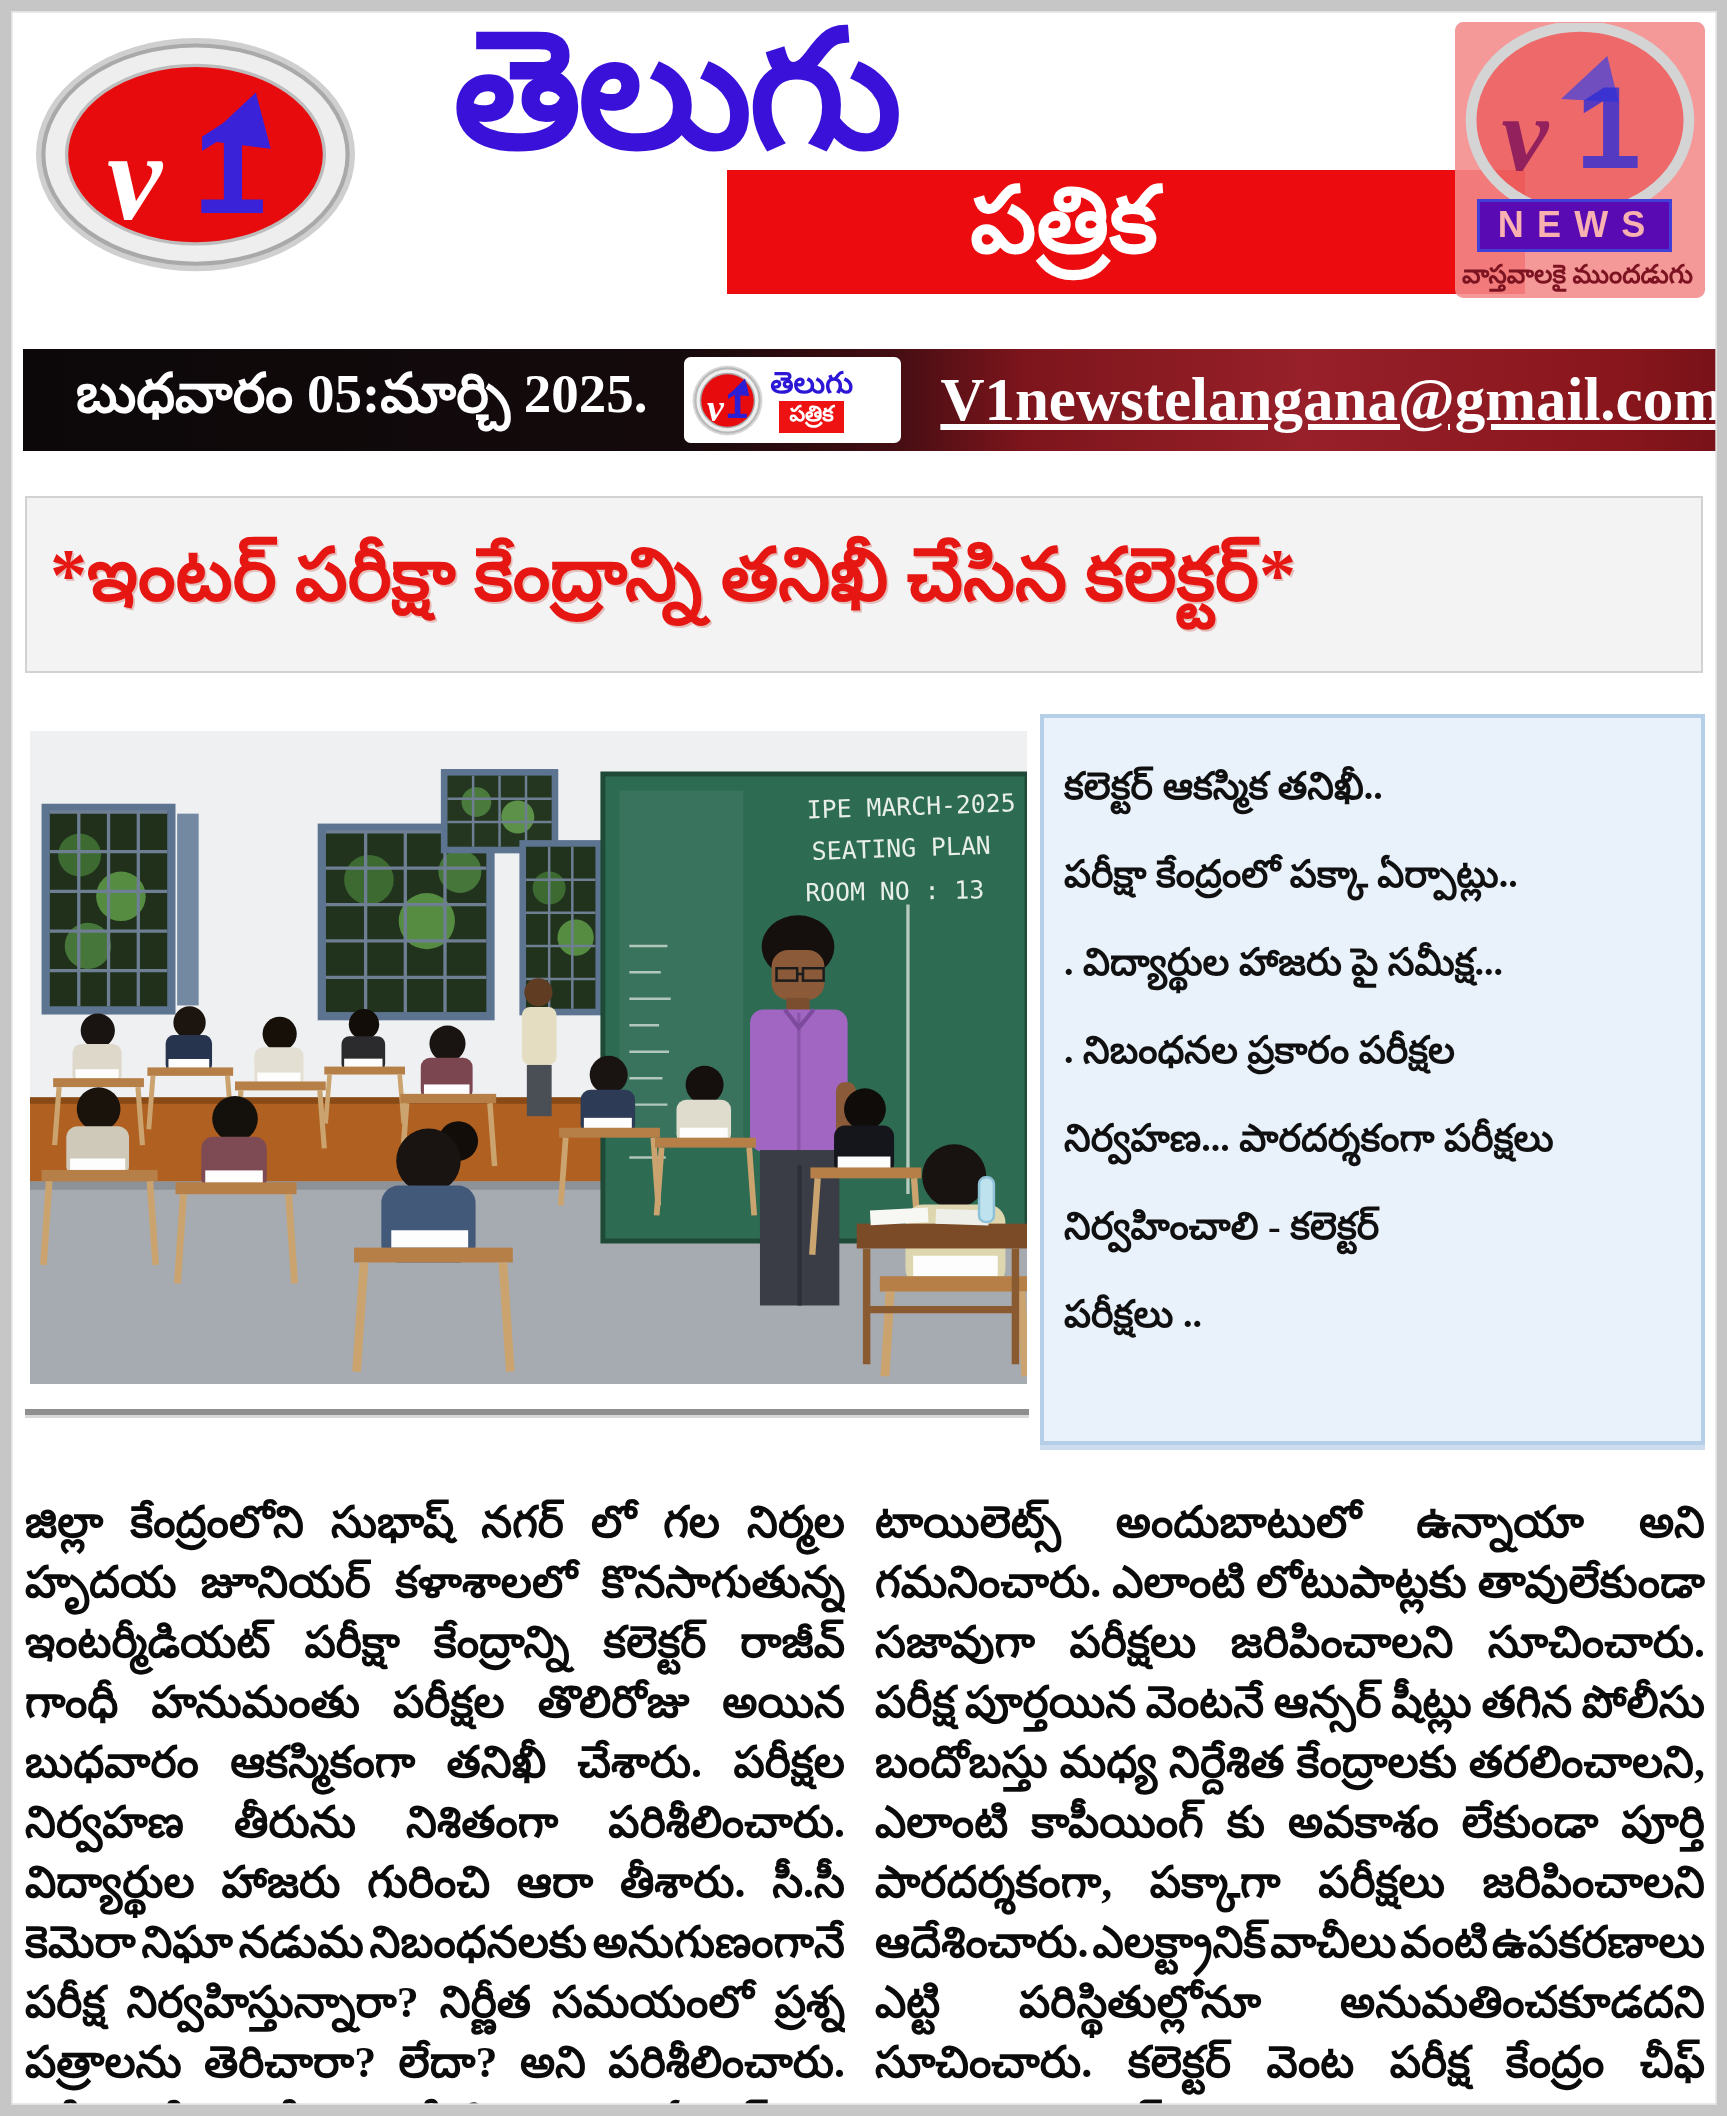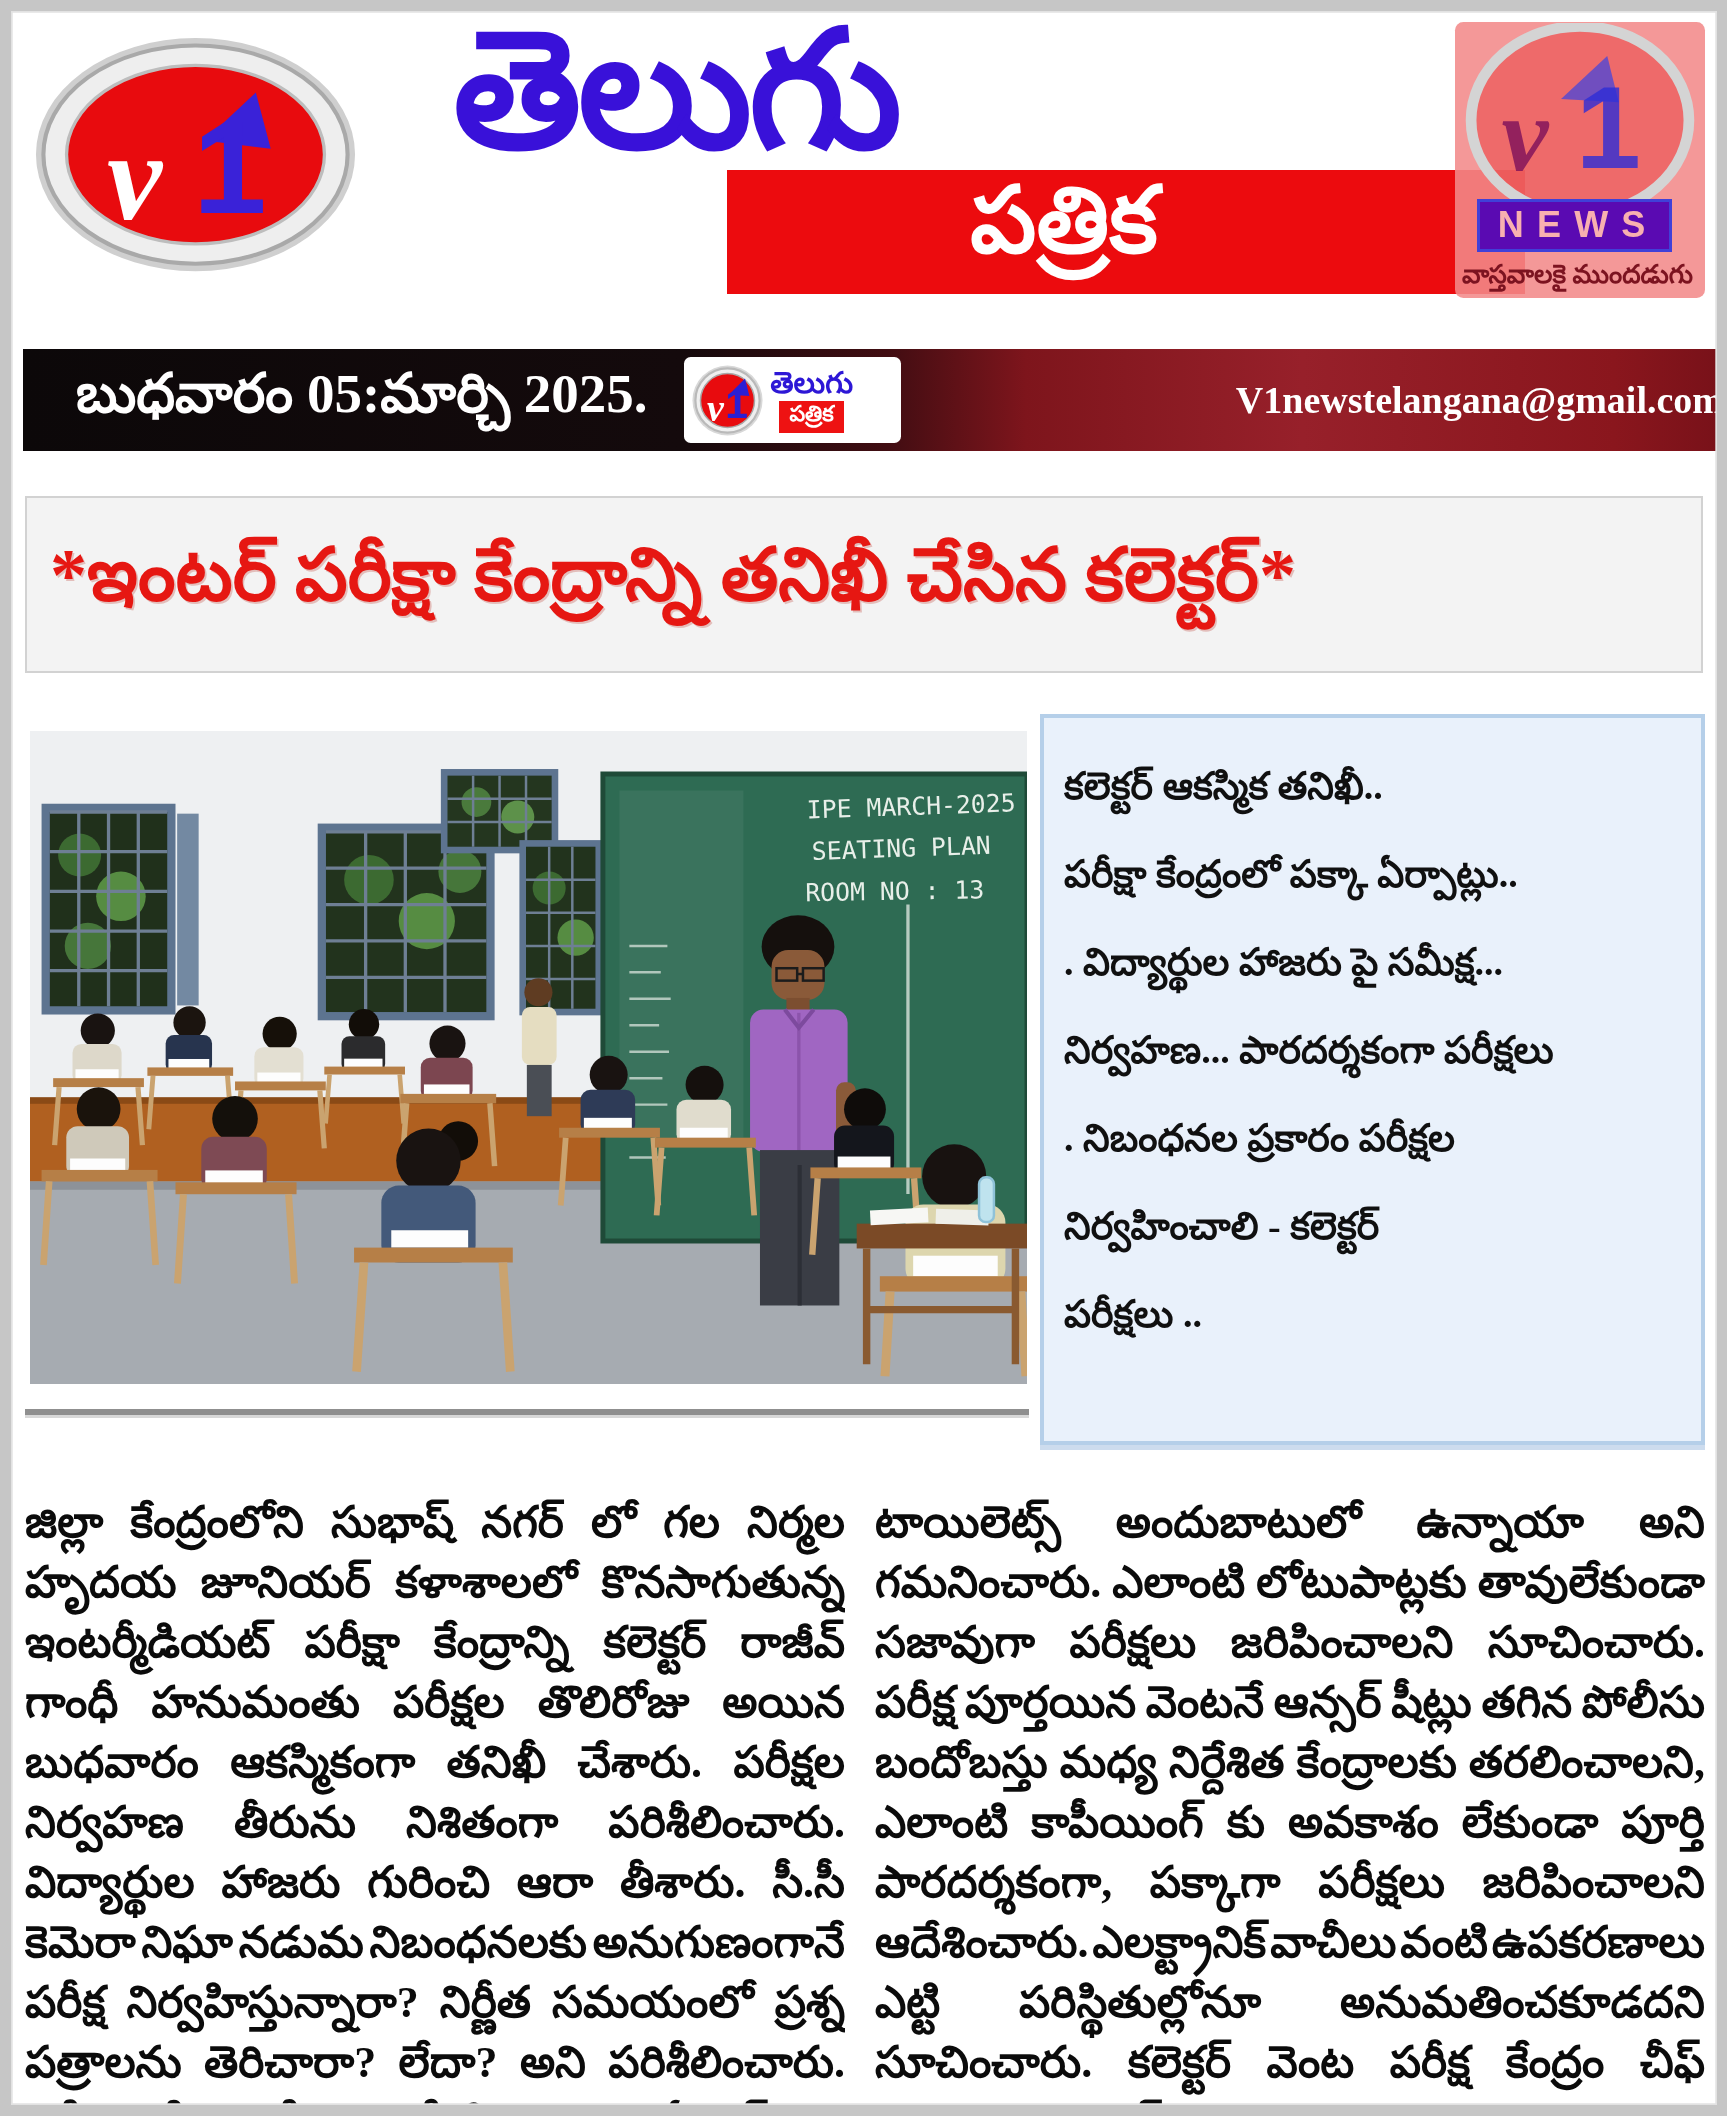--- a/index.html
+++ b/index.html
@@ -32,22 +32,22 @@
             z-index:4;padding-left:48px;}
   .date-text{position:absolute;left:53px;top:50%;transform:translateY(-50%);font-size:55px;
              color:#ffffff;font-weight:bold;white-space:nowrap;}
   .mini-logo{position:absolute;left:661px;top:8.3px;width:217px;height:86px;background:#ffffff;
              border-radius:6.6px;display:flex;align-items:center;gap:6.6px;padding:3.3px 6.6px;box-sizing:border-box;}
   .mini-circle{width:73px;height:73px;flex:0 0 auto;}
   .mini-txt{display:flex;flex-direction:column;align-items:center;}
   .mini-title{color:#2d17d6;font-size:30px;font-weight:bold;line-height:1.05;}
   .mini-sub{background:#ee1212;color:#ffffff;font-size:22px;font-weight:bold;padding:0.8px 10px;
             margin-top:1.7px;text-align:center;}
-  .email-text{position:absolute;right:28px;top:50%;transform:translateY(-50%);font-size:38px;
-              color:#ffffff;font-weight:bold;white-space:nowrap;}
+  .email-text{position:absolute;right:28px;top:50%;transform:translateY(-50%);font-size:61px;
+              color:#ffffff;font-weight:bold;white-space:nowrap;text-decoration:underline;}
 
   
   .headline-box{left:25px;top:496px;width:1678px;height:177px;background:#f3f3f3;
                 border:2.5px solid #d2d2d2;box-sizing:border-box;display:flex;align-items:center;}
   .headline{margin:0 8px 0 23px;font-size:74px;font-weight:800;color:#e61712;white-space:nowrap;
             text-shadow:1.7px 1.7px 0 rgba(180,30,20,0.25);}
 
   
   .photo{left:30px;top:731px;width:997px;height:653px;margin:0;}
   .photo svg{display:block;width:100%;height:100%;}
@@ -308,22 +308,22 @@
         <rect x="1096" y="578" width="64" height="18" fill="#efefe9" transform="rotate(2 1096 578)"></rect>
         <rect x="1148" y="540" width="18" height="54" rx="8" fill="#bfe3ee" stroke="#8fc2d8" stroke-width="3"></rect>
       </g>
     </svg>
   </figure>
 
   <aside class="abs highlights">
       <div class="hl-line">కలెక్టర్ ఆకస్మిక తనిఖీ..</div>
       <div class="hl-line">పరీక్షా కేంద్రంలో పక్కా ఏర్పాట్లు..</div>
       <div class="hl-line">. విద్యార్థుల హాజరు పై సమీక్ష...</div>
+      <div class="hl-line">. నిబంధనల ప్రకారం పరీక్షల</div>
       <div class="hl-line">నిర్వహణ... పారదర్శకంగా పరీక్షలు</div>
-      <div class="hl-line">. నిబంధనల ప్రకారం పరీక్షల</div>
       <div class="hl-line">నిర్వహించాలి - కలెక్టర్</div>
       <div class="hl-line">పరీక్షలు ..</div>
     </aside>
 
   <div class="abs divider"></div>
 
   <main class="abs article">
     <div class="col">
         <div class="art-line">
           <span>జిల్లా</span>

